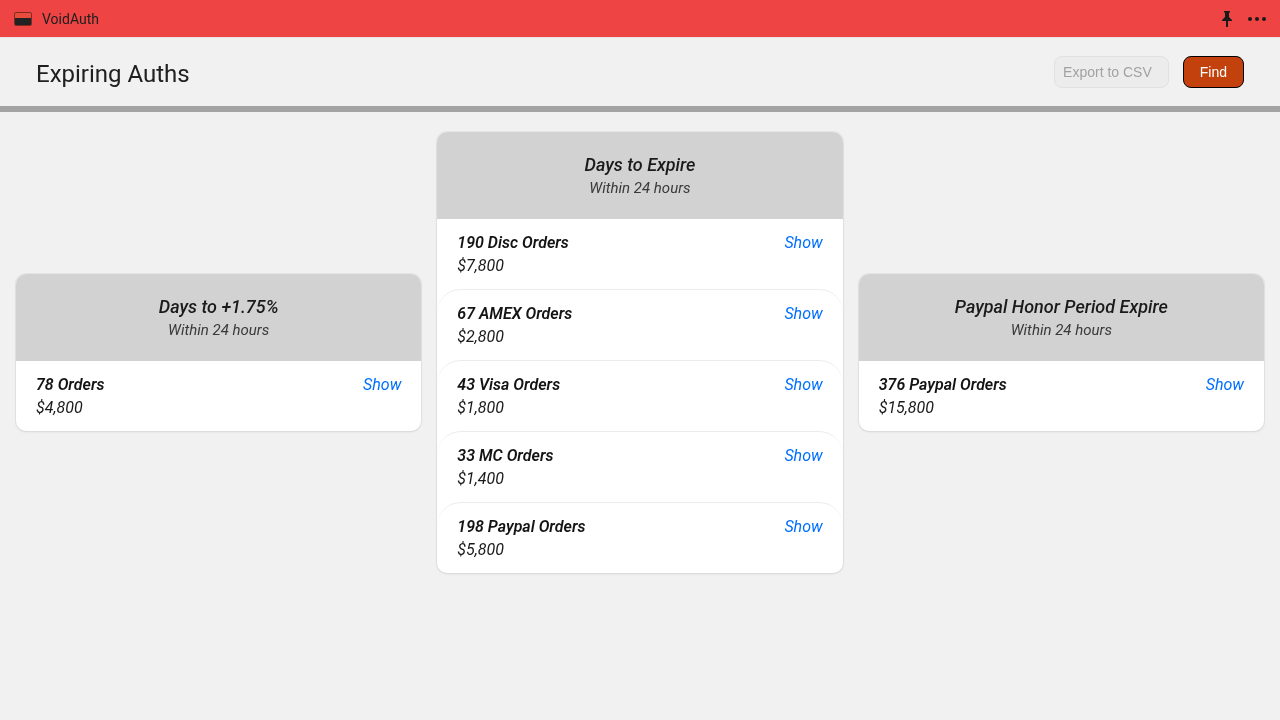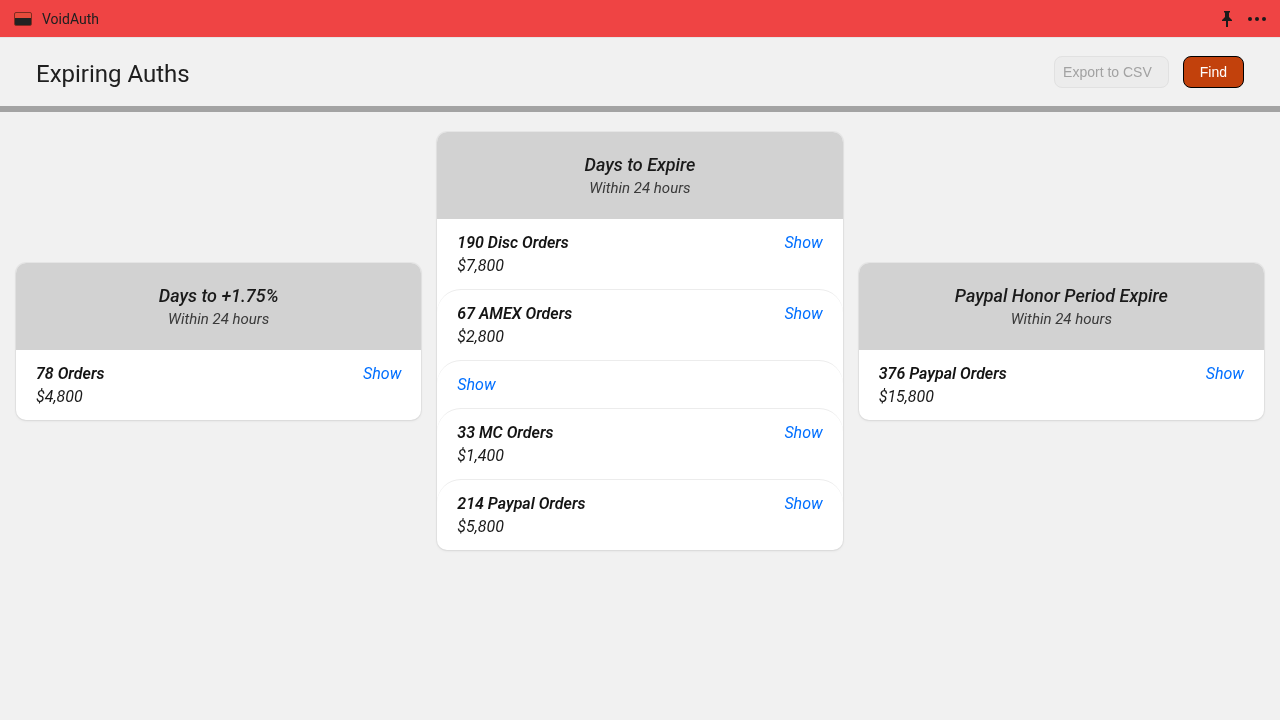--- a/index.html
+++ b/index.html
@@ -156,32 +156,36 @@
           <div class="show-link">Show</div>
         </div>
         <div class="row">
           <div class="row-text">
             <div class="row-title">67 AMEX Orders</div>
             <div class="row-amount">$2,800</div>
           </div>
           <div class="show-link">Show</div>
         </div>
         <div class="row">
+          <div class="row-text">
+            <div class="row-title">43 Visa Orders</div>
+            <div class="row-amount">$1,800</div>
+          </div>
           <div class="show-link">Show</div>
         </div>
         <div class="row">
           <div class="row-text">
             <div class="row-title">33 MC Orders</div>
             <div class="row-amount">$1,400</div>
           </div>
           <div class="show-link">Show</div>
         </div>
         <div class="row">
           <div class="row-text">
-            <div class="row-title">214 Paypal Orders</div>
+            <div class="row-title">198 Paypal Orders</div>
             <div class="row-amount">$5,800</div>
           </div>
           <div class="show-link">Show</div>
         </div>
       </div>
     </div>
     <div class="card">
       <div class="card-header">
         <div class="card-title">Paypal Honor Period Expire</div>
         <div class="card-sub">Within 24 hours</div>

